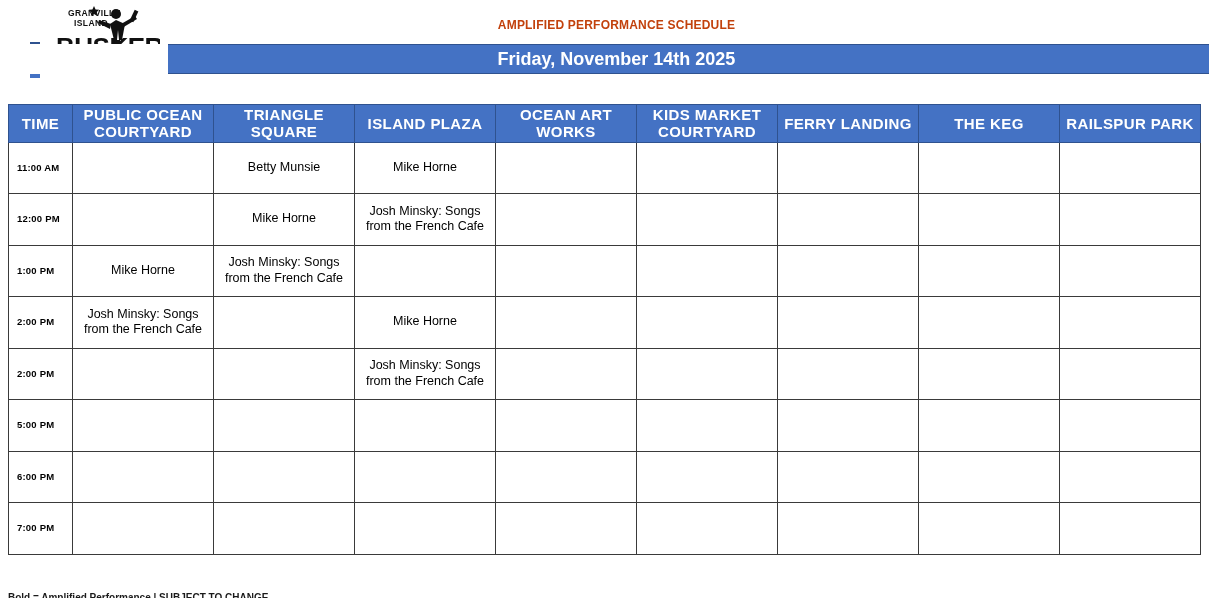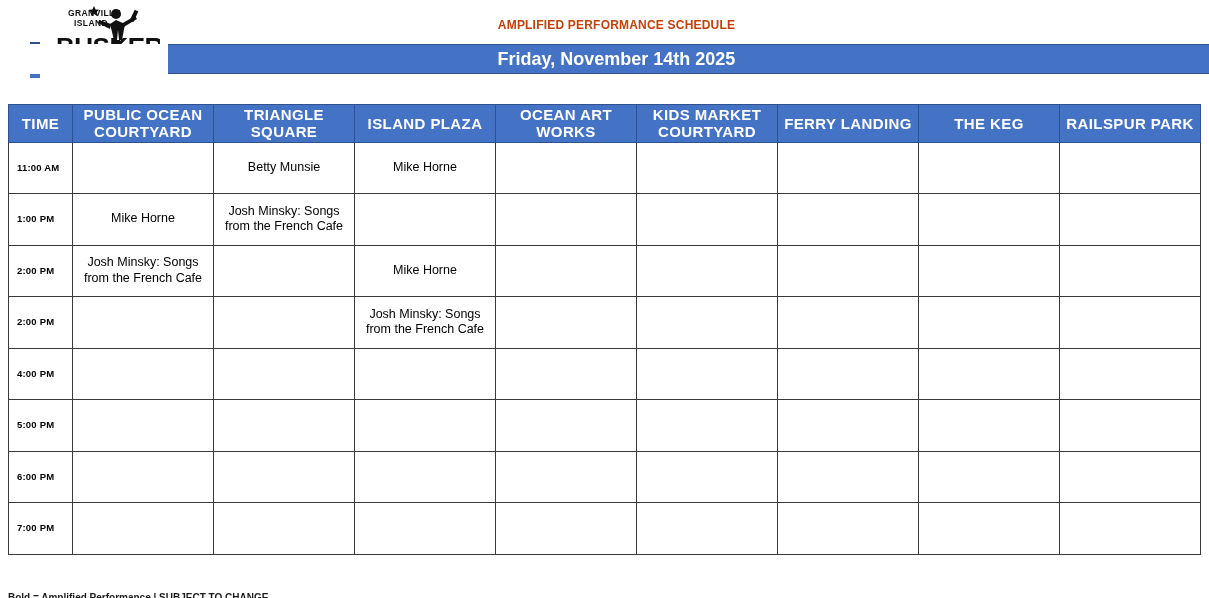--- a/index.html
+++ b/index.html
@@ -196,20 +196,31 @@
         <td></td>
         <td>Betty Munsie</td>
         <td>Mike Horne</td>
         <td></td>
         <td></td>
         <td></td>
         <td></td>
         <td></td>
       </tr>
       <tr>
+        <td class="timecell">12:00 PM</td>
+        <td></td>
+        <td>Mike Horne</td>
+        <td>Josh Minsky: Songs from the French Cafe</td>
+        <td></td>
+        <td></td>
+        <td></td>
+        <td></td>
+        <td></td>
+      </tr>
+      <tr>
         <td class="timecell">1:00 PM</td>
         <td>Mike Horne</td>
         <td>Josh Minsky: Songs from the French Cafe</td>
         <td></td>
         <td></td>
         <td></td>
         <td></td>
         <td></td>
         <td></td>
       </tr>
@@ -222,31 +233,20 @@
         <td></td>
         <td></td>
         <td></td>
         <td></td>
       </tr>
       <tr>
         <td class="timecell">2:00 PM</td>
         <td></td>
         <td></td>
         <td>Josh Minsky: Songs from the French Cafe</td>
-        <td></td>
-        <td></td>
-        <td></td>
-        <td></td>
-        <td></td>
-      </tr>
-      <tr>
-        <td class="timecell">4:00 PM</td>
-        <td></td>
-        <td></td>
-        <td></td>
         <td></td>
         <td></td>
         <td></td>
         <td></td>
         <td></td>
       </tr>
       <tr>
         <td class="timecell">5:00 PM</td>
         <td></td>
         <td></td>

